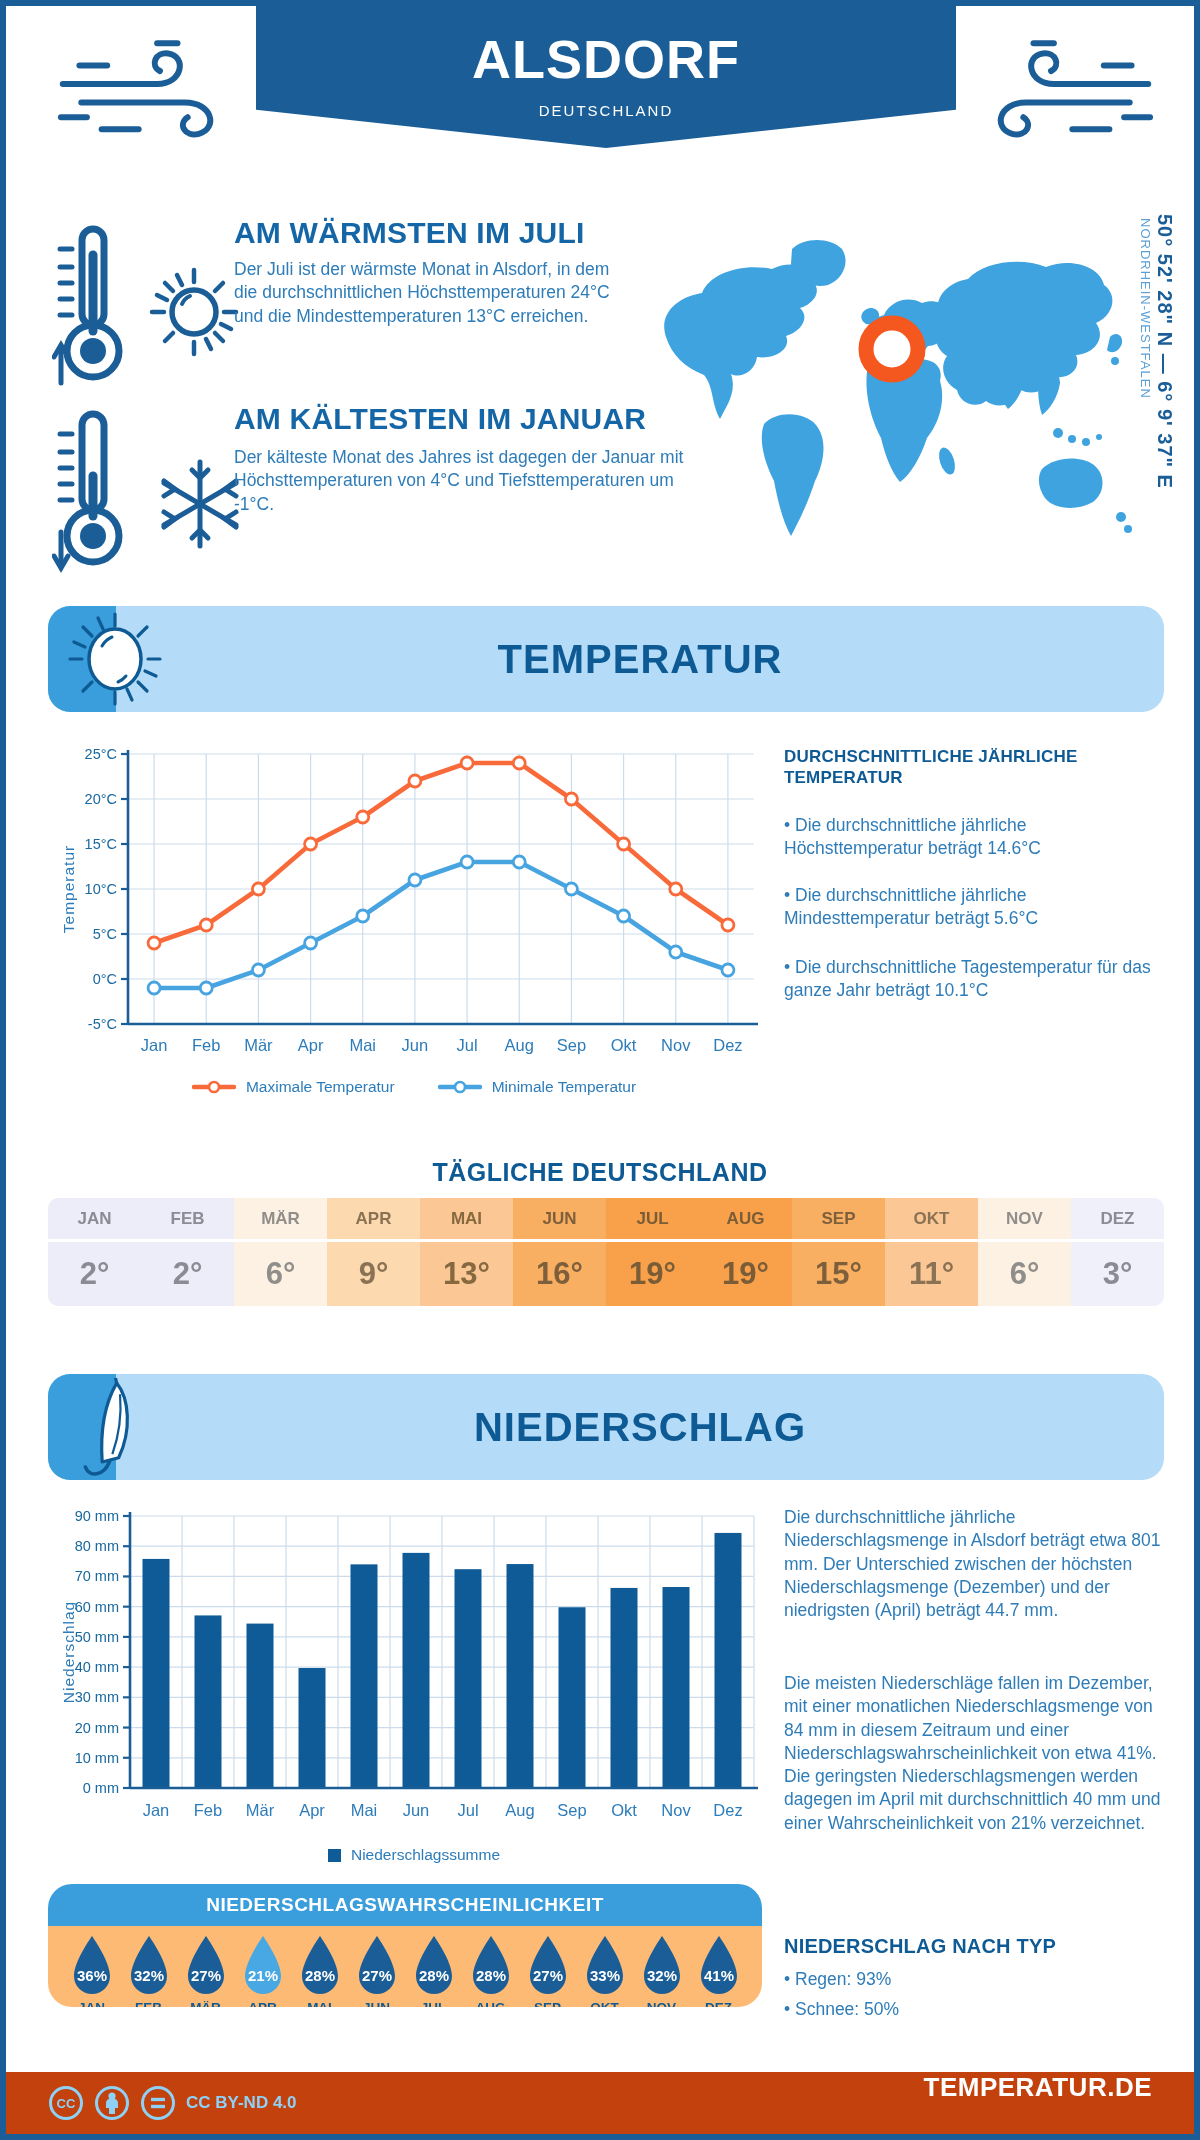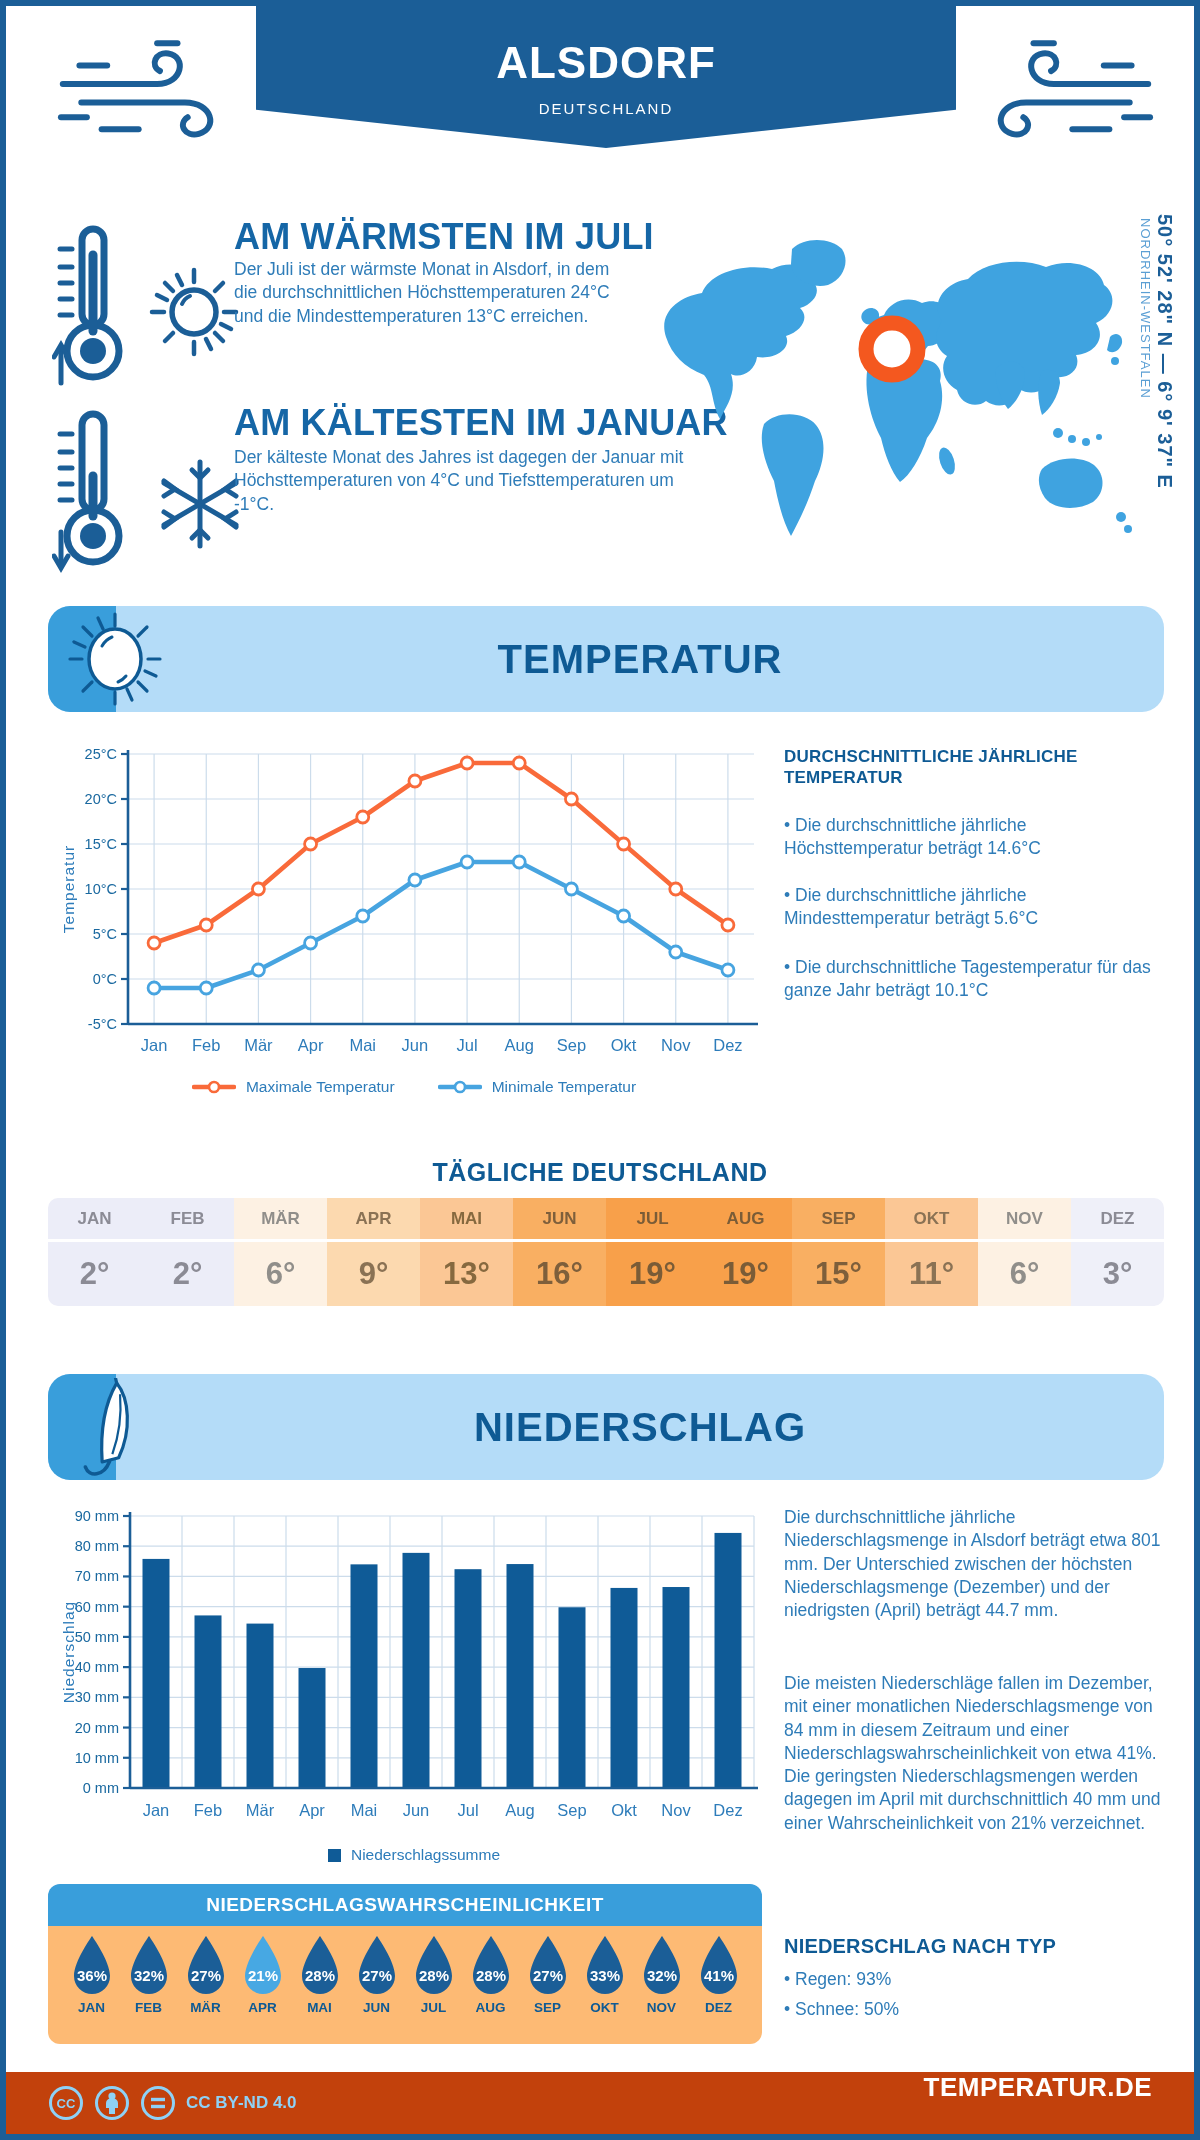--- a/index.html
+++ b/index.html
@@ -3,28 +3,28 @@
 <meta charset="utf-8">
 <style>
   html,body{margin:0;padding:0;background:#fff;}
   *{box-sizing:border-box;}
   body{font-family:"Liberation Sans","DejaVu Sans",sans-serif;}
   #page{position:relative;width:1200px;height:2140px;background:#fff;border:6px solid #1b5e97;overflow:hidden;}
 
   
   .banner{position:absolute;left:250px;top:0;width:700px;height:142px;background:#1b5e97;
     clip-path:polygon(0 0,100% 0,100% 73%,50% 100%,0 73%);text-align:center;color:#fff;}
-  .banner .title{margin-top:32px;font-size:44px;font-weight:bold;letter-spacing:1px;}
+  .banner .title{margin-top:22px;font-size:54px;font-weight:bold;letter-spacing:1px;}
   .banner .subtitle{margin-top:12px;font-size:15px;letter-spacing:2px;}
   .windicon{position:absolute;top:26px;width:185px;height:115px;}
   .windicon.left{left:42px;}
   .windicon.right{left:972px;transform:scaleX(-1);}
 
   
-  .hl-title{position:absolute;font-size:36px;font-weight:bold;color:#1566a6;letter-spacing:.2px;}
+  .hl-title{position:absolute;font-size:30px;font-weight:bold;color:#1566a6;letter-spacing:.2px;}
   .hl-text{position:absolute;font-size:17.5px;line-height:1.33;color:#2e7cb8;}
   .absicon{position:absolute;}
 
   
   .map{position:absolute;left:638px;top:202px;width:500px;height:362px;}
   .coords{position:absolute;left:1132px;top:208px;height:420px;writing-mode:vertical-rl;display:flex;flex-direction:column;align-items:flex-start;}
   .coords .c1{font-size:20px;font-weight:bold;color:#1b5e97;letter-spacing:1px;}
   .coords .c2{font-size:13px;color:#5b9fd4;letter-spacing:1px;margin-top:4px;}
 
   
@@ -45,21 +45,21 @@
   .para{position:absolute;font-size:17.5px;line-height:1.33;color:#2e7cb8;}
 
   
   .daily-title{position:absolute;left:0;width:100%;text-align:center;font-size:25px;font-weight:bold;color:#0e5a94;letter-spacing:.5px;}
   .temp-table{position:absolute;left:42px;top:1192px;width:1116px;height:108px;display:flex;border-radius:10px;overflow:hidden;}
   .temp-col{flex:1;display:flex;flex-direction:column;}
   .temp-col .m{height:44px;display:flex;align-items:center;justify-content:center;font-size:17px;font-weight:bold;border-bottom:3px solid #fff;}
   .temp-col .v{flex:1;display:flex;align-items:center;justify-content:center;font-size:31px;font-weight:bold;}
 
   
-  .prob{position:absolute;left:42px;top:1878px;width:714px;height:160px;border-radius:12px;overflow:hidden;}
+  .prob{position:absolute;left:42px;top:1878px;width:714px;height:123px;border-radius:24px;overflow:hidden;}
   .prob .ptitle{height:42px;background:#399edb;color:#fff;display:flex;align-items:center;justify-content:center;
     font-size:19px;font-weight:bold;letter-spacing:.5px;}
   .prob .pbody{height:118px;background:#fdba74;display:flex;justify-content:center;gap:9px;padding-top:8px;}
   .drop-col{width:48px;display:flex;flex-direction:column;align-items:center;}
   .drop-col .mon{margin-top:2px;font-size:13.5px;font-weight:bold;color:#0e5a94;}
 
   
   .footer{position:absolute;left:0;bottom:0;width:1188px;height:62px;background:#c2410c;display:flex;justify-content:space-between;padding:0 42px;}
   .footer .lic{display:flex;align-items:center;gap:10px;color:#8ed1f6;font-weight:bold;font-size:17px;}
   .footer .site{color:#fff;font-weight:bold;font-size:26px;letter-spacing:.5px;}

